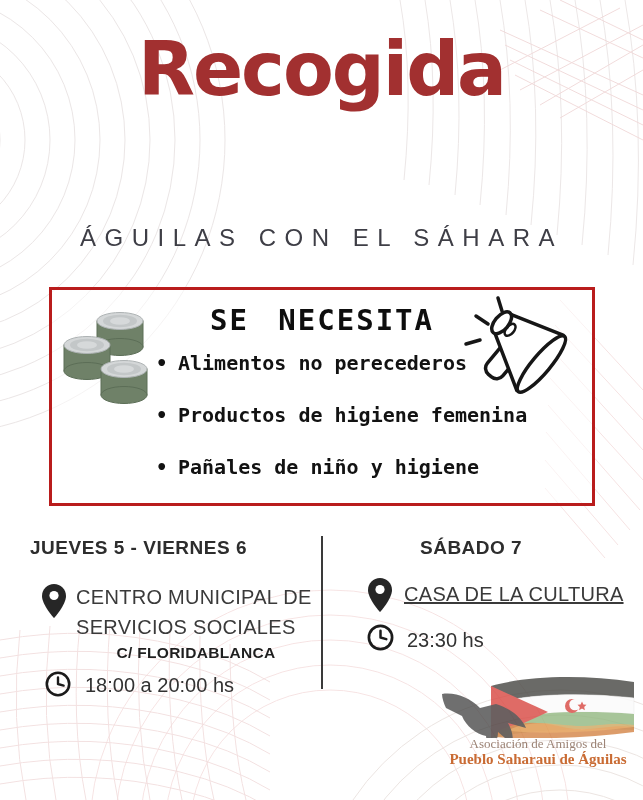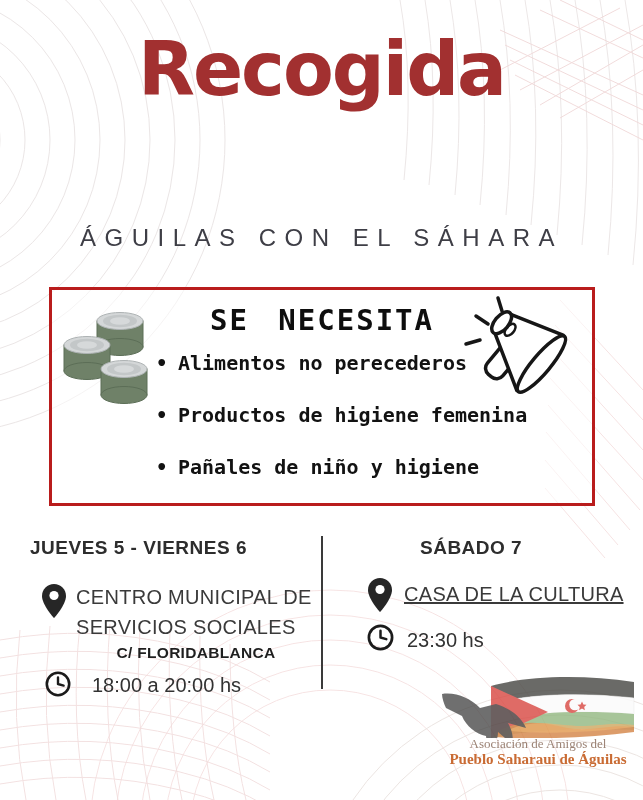--- a/index.html
+++ b/index.html
@@ -38,21 +38,21 @@
   .divider{left:321px;top:536px;width:2px;height:153px;background:#3a3a3a;}
   .dates{font-size:19px;font-weight:700;color:#2d2d2d;letter-spacing:0.5px;}
   .dates.left{left:30px;top:537px;width:285px;text-align:left;}
   .dates.right{left:399px;top:537px;margin-left:21px;}
   .venue{font-size:20px;color:#3a3a3a;letter-spacing:0.3px;}
   .venue.left{left:76px;top:582px;width:240px;line-height:30px;}
   .venue.right{left:404px;top:583px;text-decoration:underline;}
   .address{left:76px;top:644px;width:240px;text-align:center;
     font-size:15.5px;font-weight:700;color:#1f1f1f;letter-spacing:0.3px;}
   .time{font-size:20px;color:#323232;}
-  .time.left{left:92px;top:674px;}
+  .time.left{left:85px;top:674px;}
   .time.right{left:407px;top:629px;}
   .pin1{left:42px;top:584px;}
   .pin2{left:368px;top:578px;}
   .clk1{left:44px;top:670px;}
   .clk2{left:366px;top:623px;}
 
   
   .footer-logo{left:436px;top:676px;width:204px;opacity:0.82;}
   .org1{left:436px;top:736px;width:204px;text-align:center;
     font-family:"Liberation Serif",serif;font-size:13px;color:#9b8274;}

